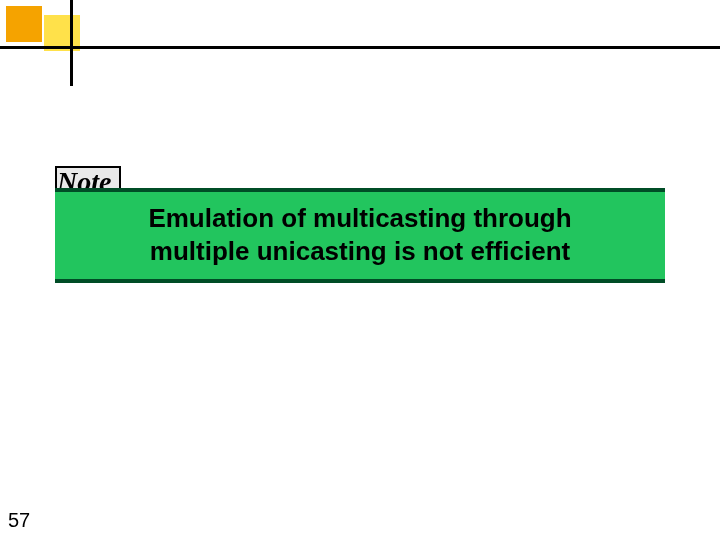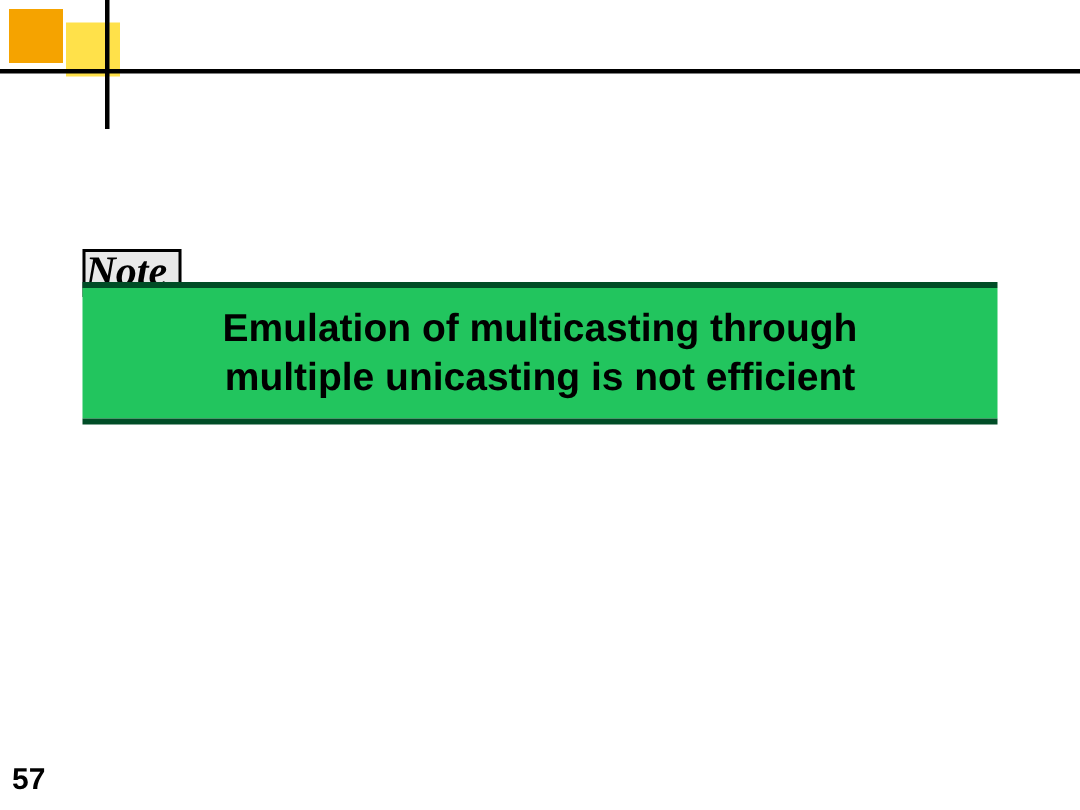--- a/index.html
+++ b/index.html
@@ -51,21 +51,21 @@
     line-height: 1.25;
     color: #000000;
   }
 
   
   .page-number {
     position: absolute;
     left: 8px;
     bottom: 8px;
     font-family: Arial, Helvetica, sans-serif;
-    font-weight: bold;
+    font-weight: normal;
     font-size: 20px;
     color: #000000;
   }
 </style>
 </head>
 <body>
 
 <div class="slide">
 
   <div class="deco-orange"></div>

